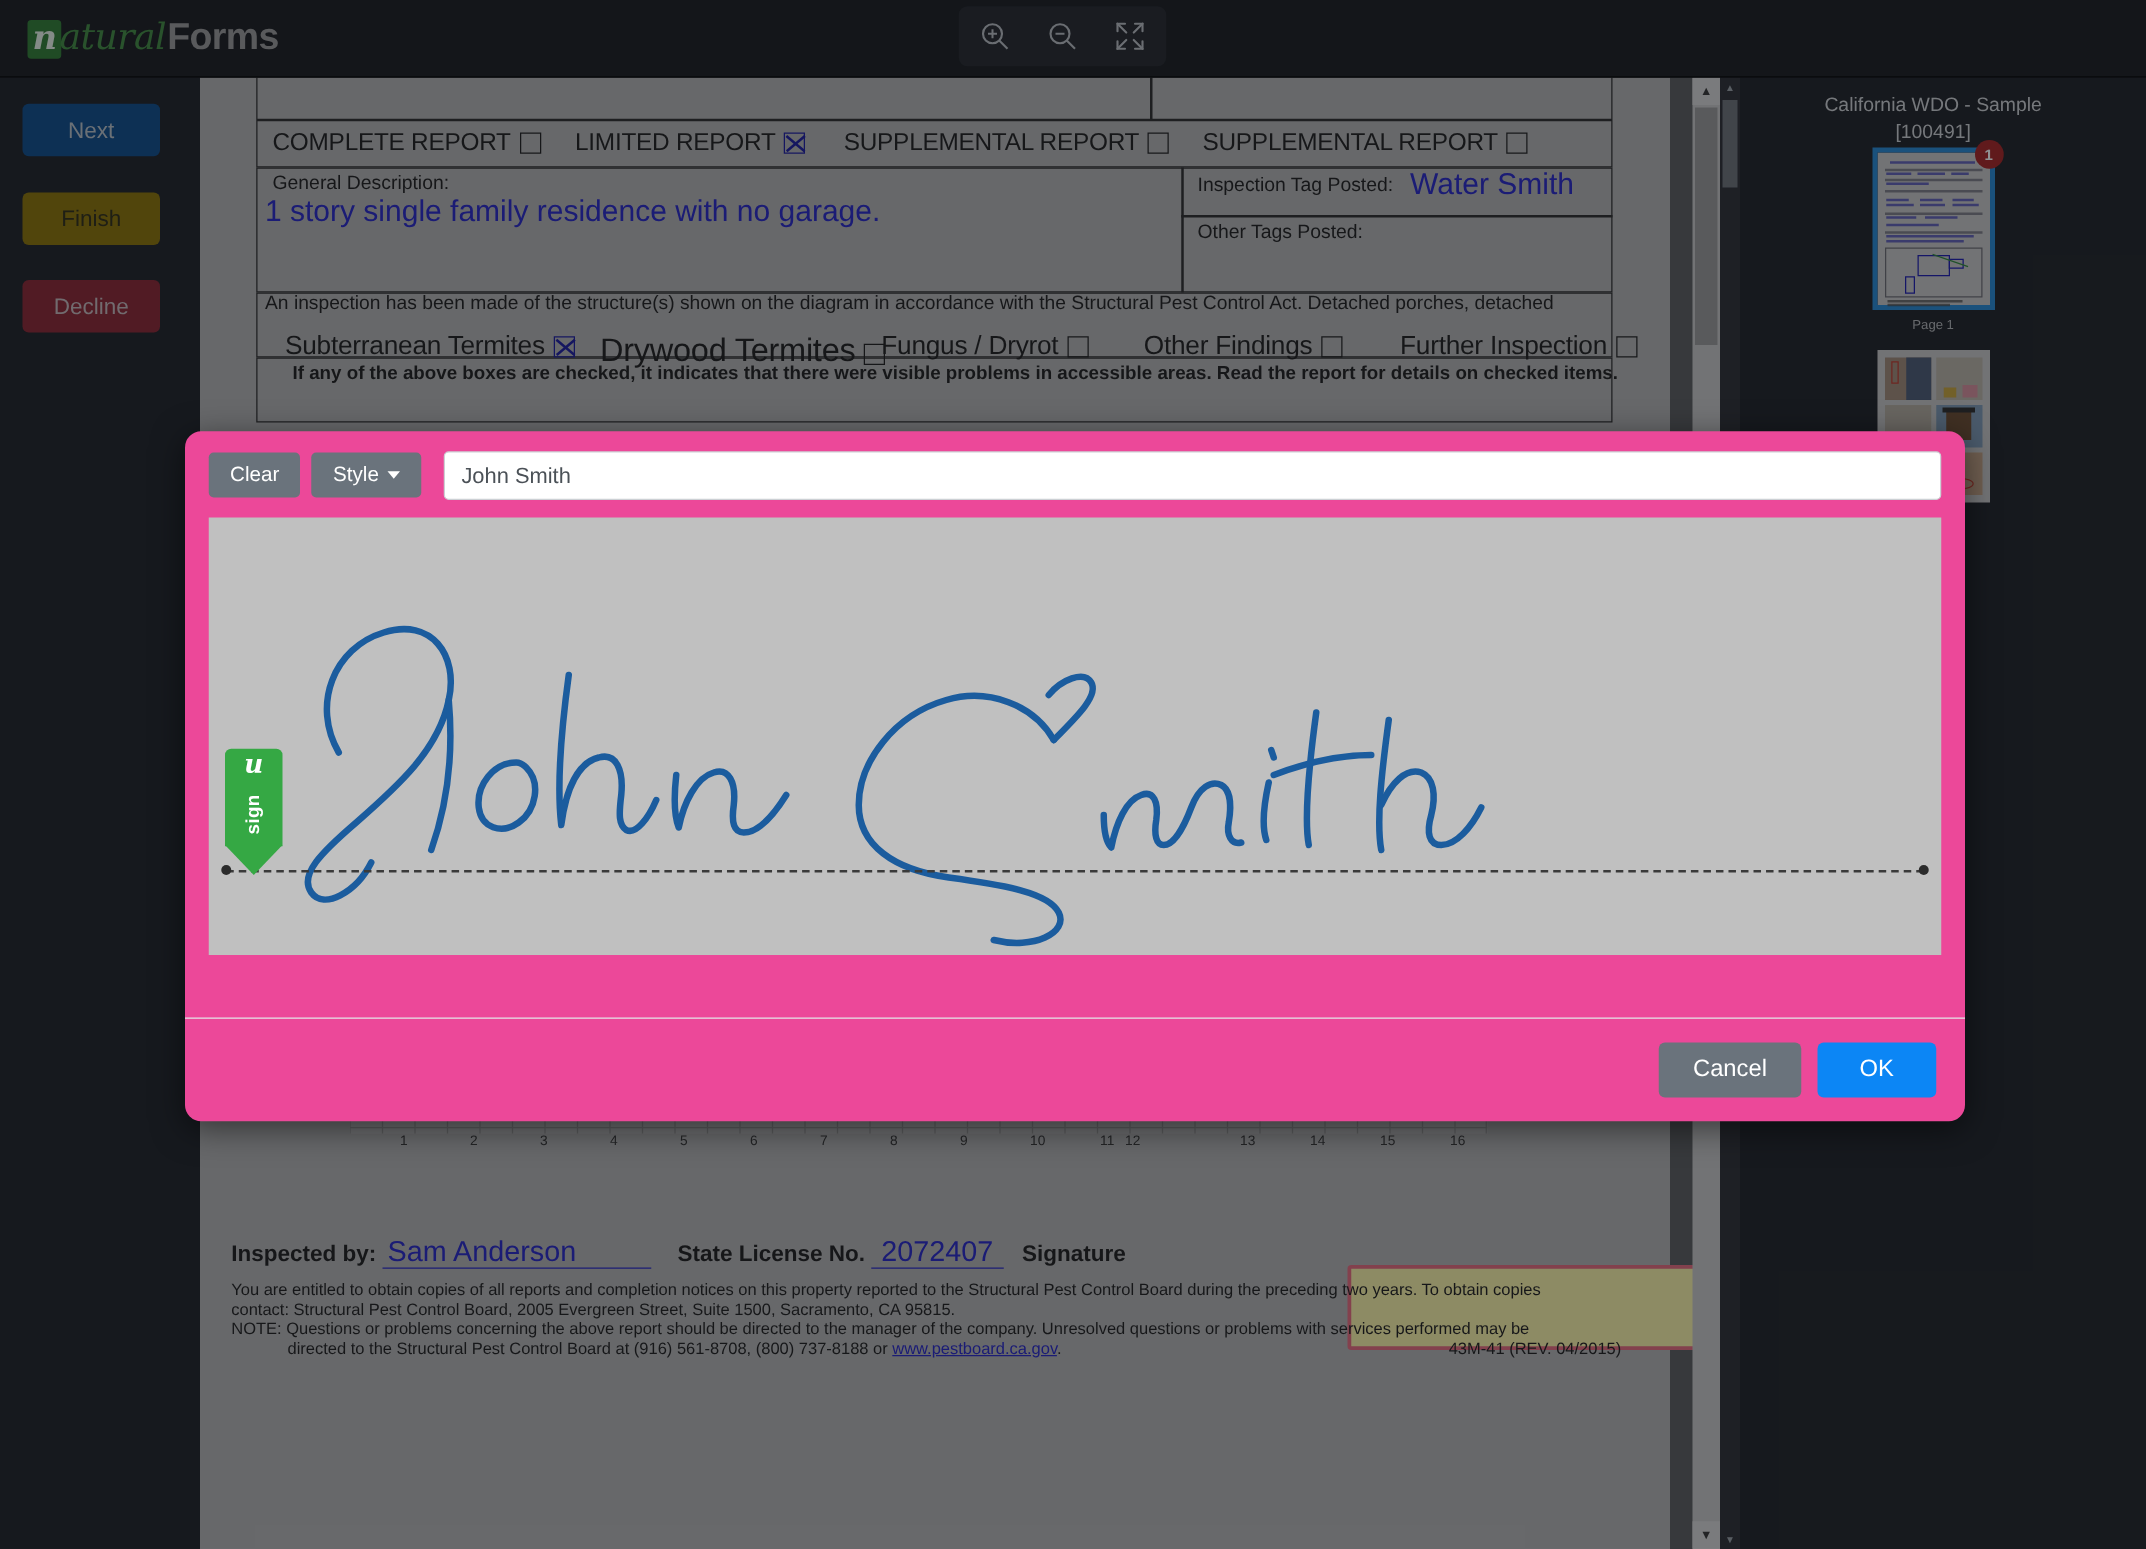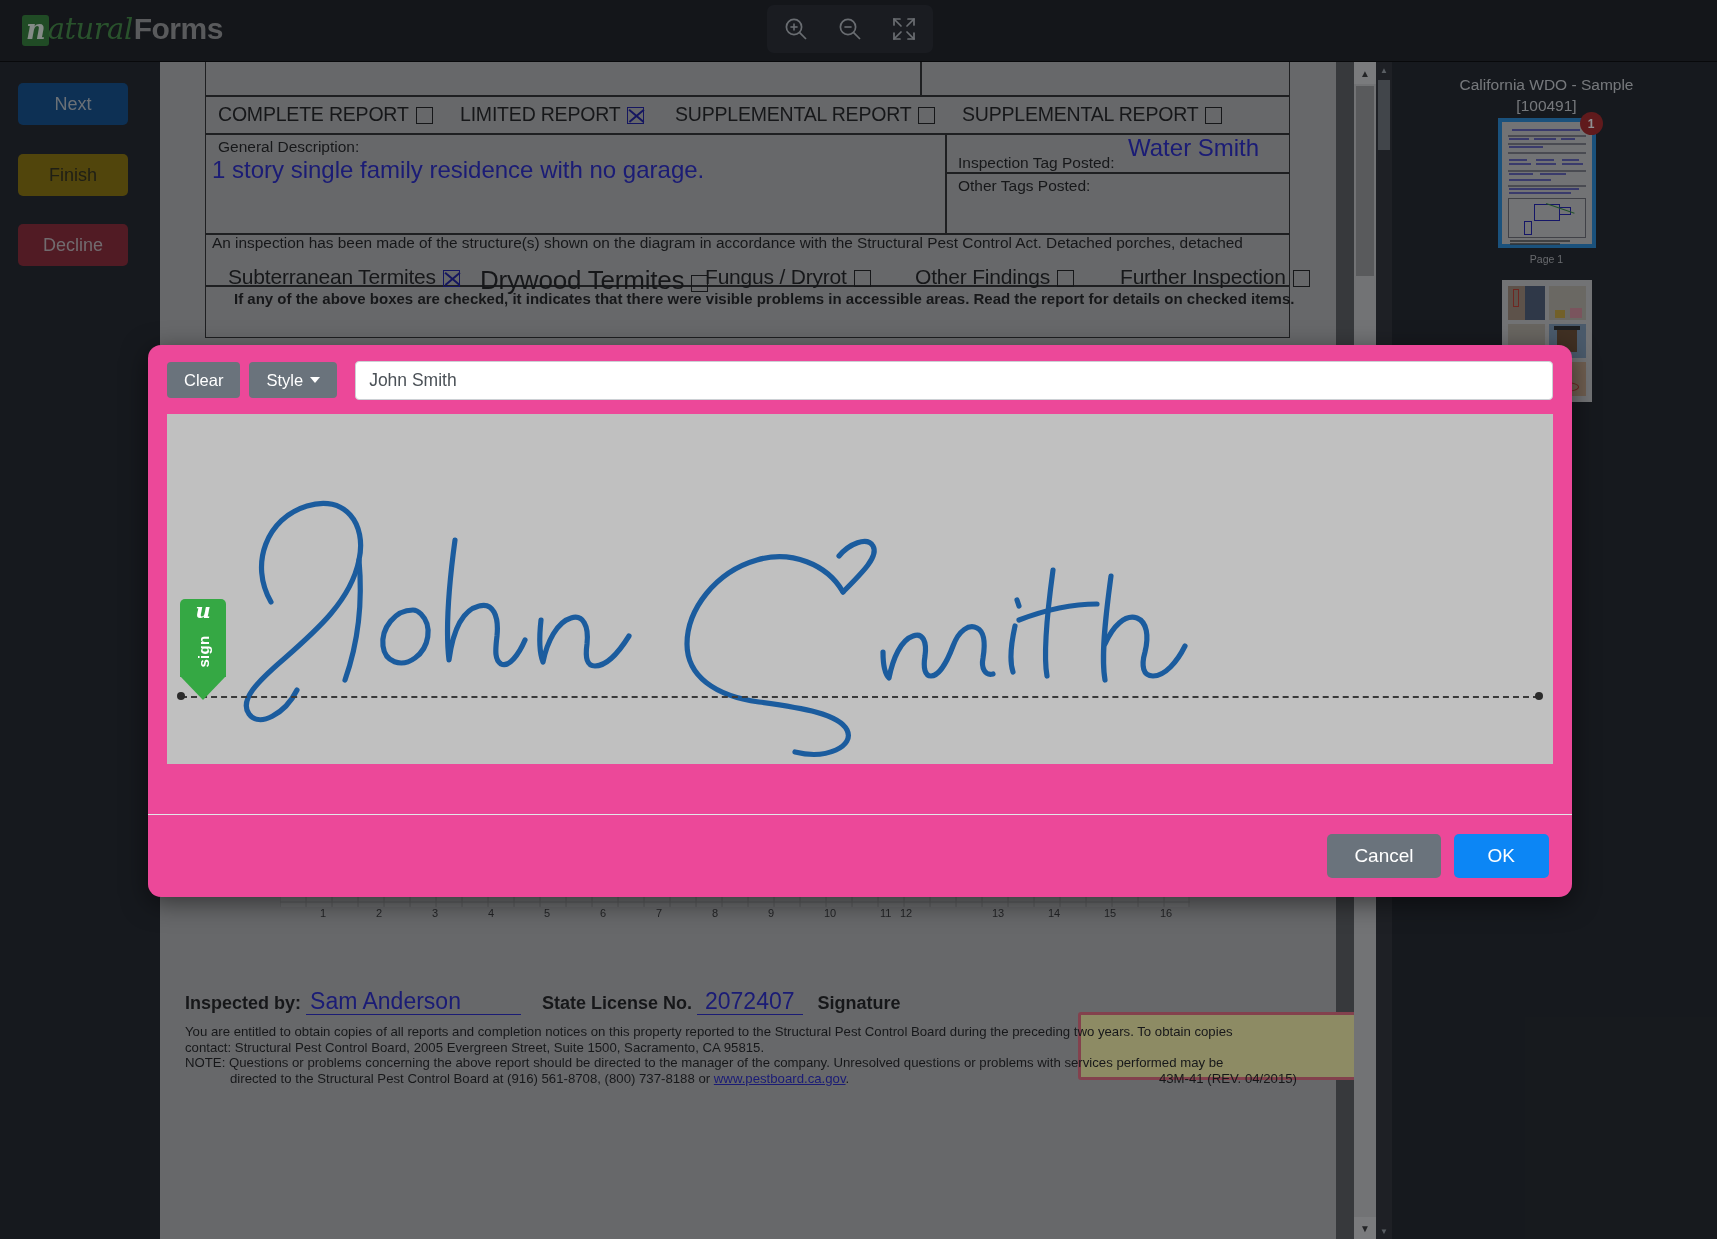--- a/index.html
+++ b/index.html
@@ -373,21 +373,21 @@
     <div class="frm lbl" style="left:802px; top:41px;">
       <span>SUPPLEMENTAL REPORT</span><span class="cb"></span>
     </div>
 
     <div class="rowbox" style="left:45px; top:72px; width:1085px; height:100px;"></div>
     <div class="vline" style="left:785px; top:72px; height:100px;"></div>
     <div class="hline" style="left:785px; top:110px; width:345px;"></div>
 
     <div class="frm" style="left:58px; top:76px; font-size:15.5px;">General Description:</div>
     <div class="frm fill" style="left:52px; top:94px; font-size:24px;">1 story single family residence with no garage.</div>
-    <div class="frm" style="left:798px; top:92px; font-size:15.5px;">Inspection Tag Posted:</div>
+    <div class="frm" style="left:798px; top:78px; font-size:15.5px;">Inspection Tag Posted:</div>
     <div class="frm fill" style="left:968px; top:72px; font-size:24px;">Water Smith</div>
     <div class="frm" style="left:798px; top:115px; font-size:15.5px;">Other Tags Posted:</div>
 
     <div class="rowbox" style="left:45px; top:172px; width:1085px; height:52px;"></div>
     <div class="frm" style="left:52px; top:172px; font-size:15.4px; line-height:18.6px; width:1075px;">
       <div>An inspection has been made of the structure(s) shown on the diagram in accordance with the Structural Pest Control Act.  Detached porches, detached</div>
     </div>
 
     <div class="rowbox" style="left:45px; top:224px; width:1085px; height:52px;"></div>
     <div class="frm lbl" style="left:68px; top:203px; font-size:21px;">

